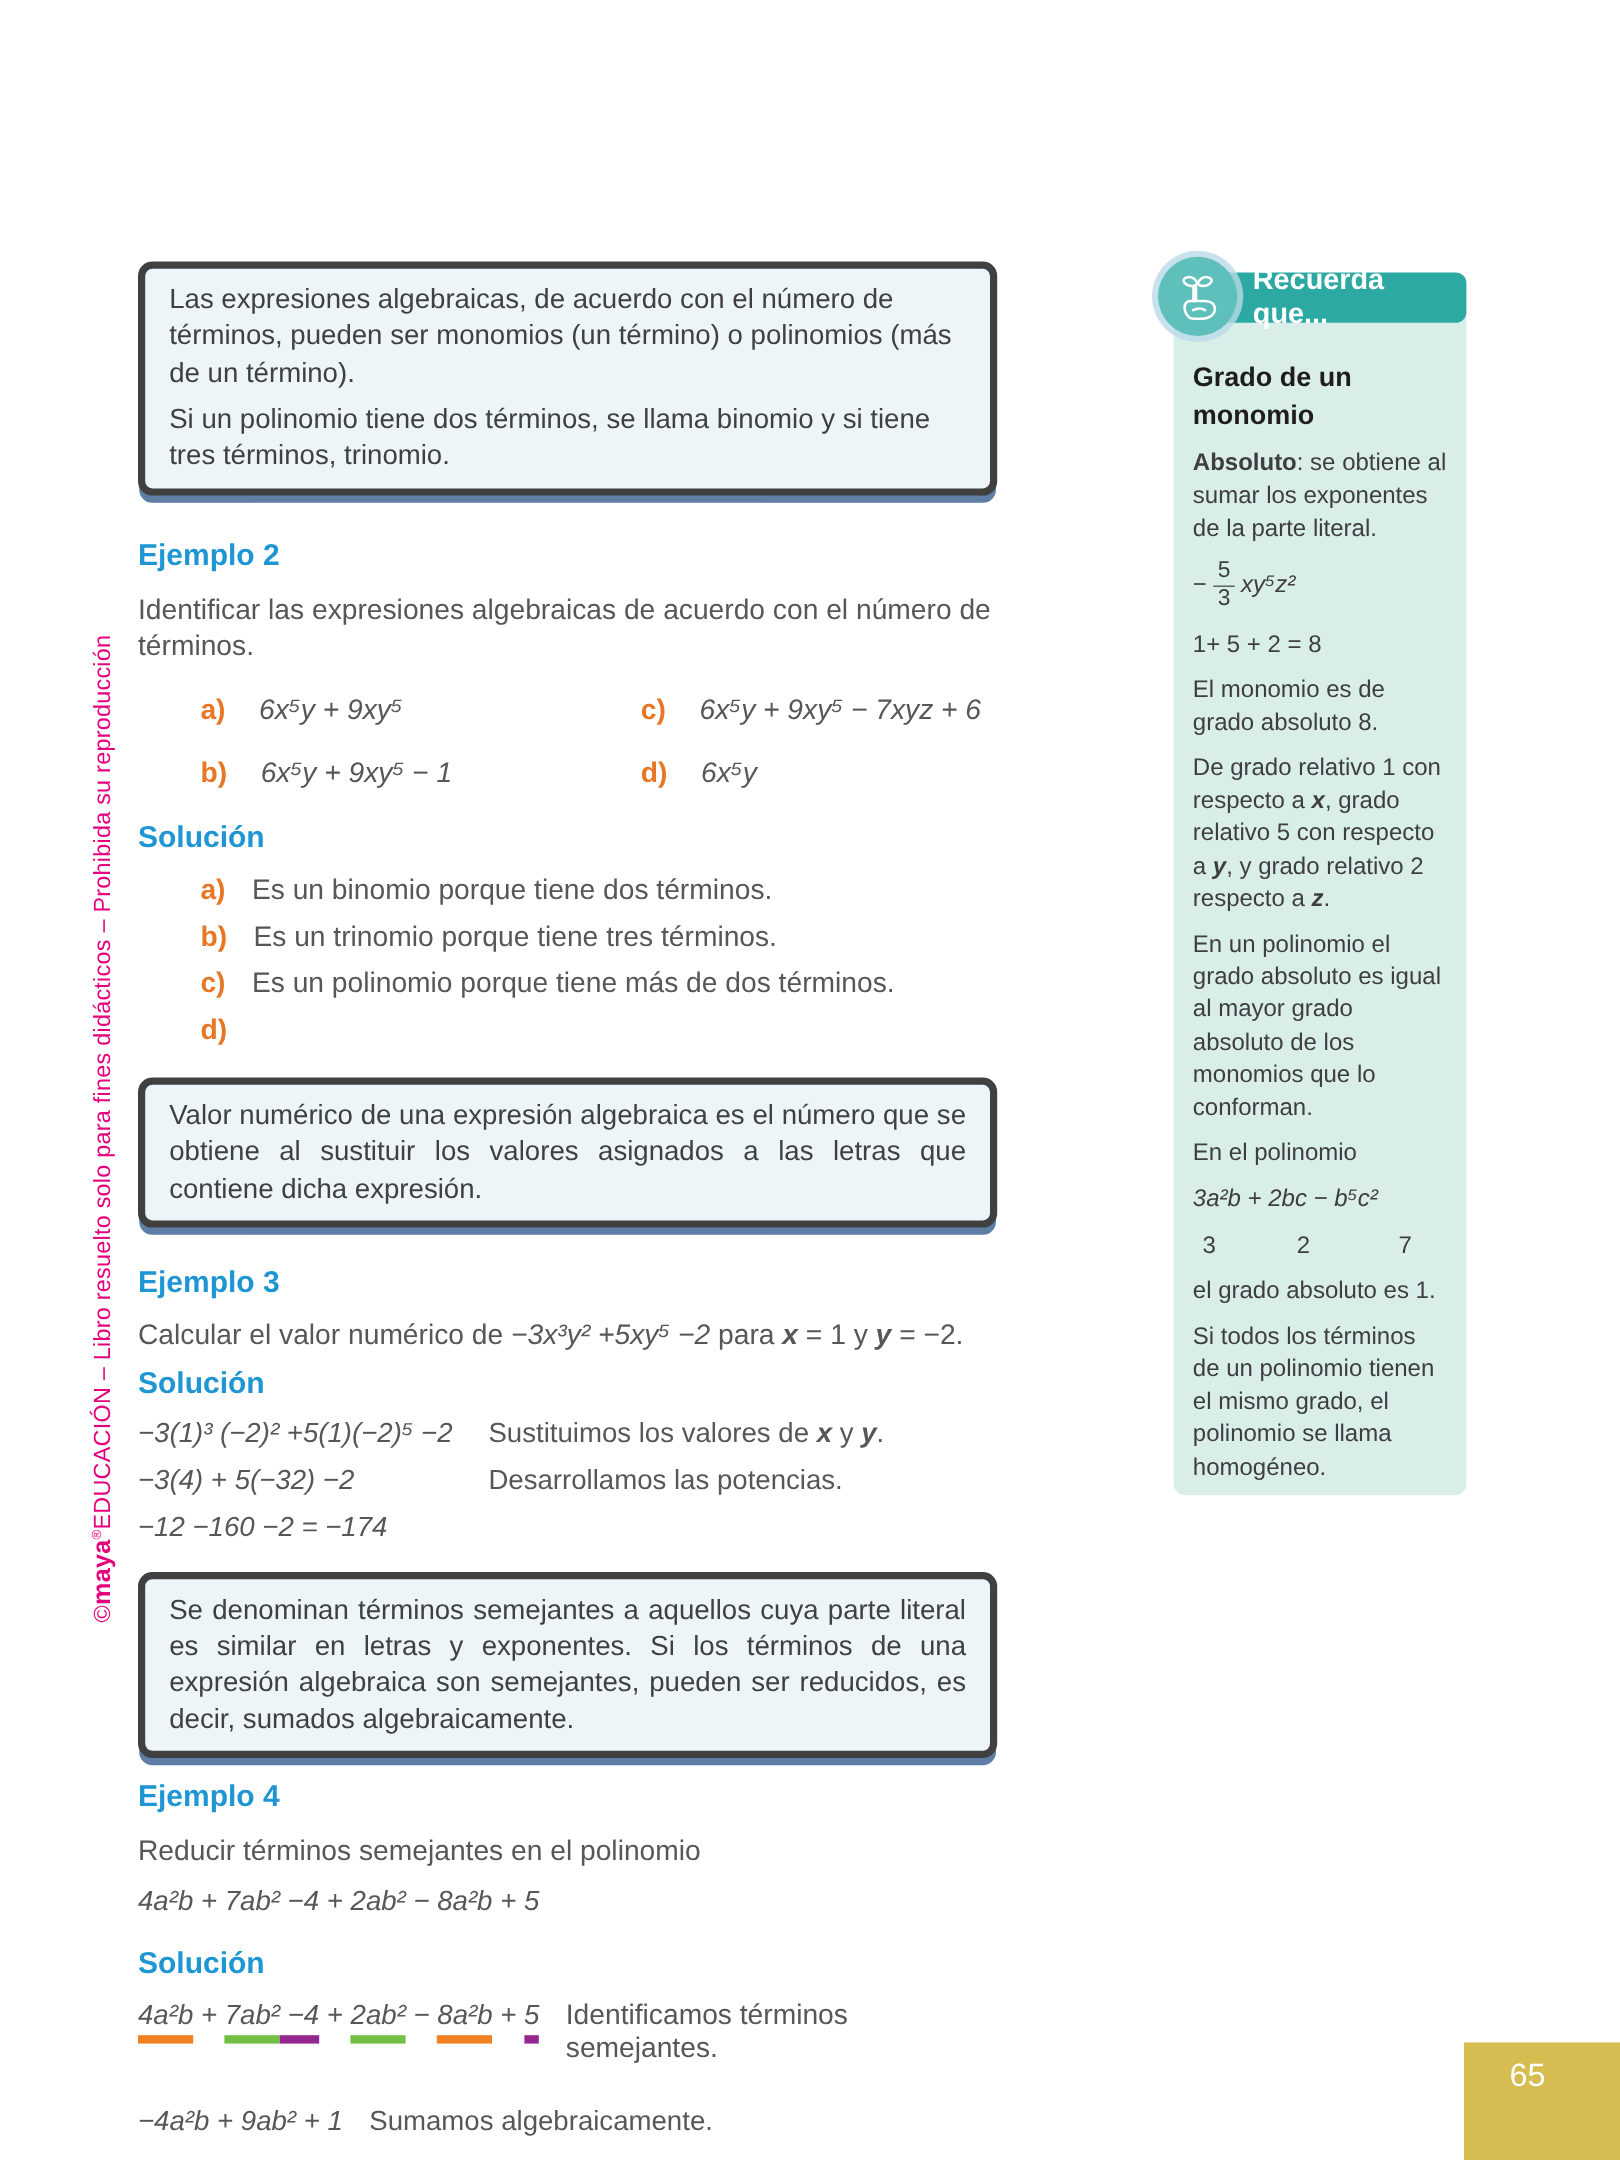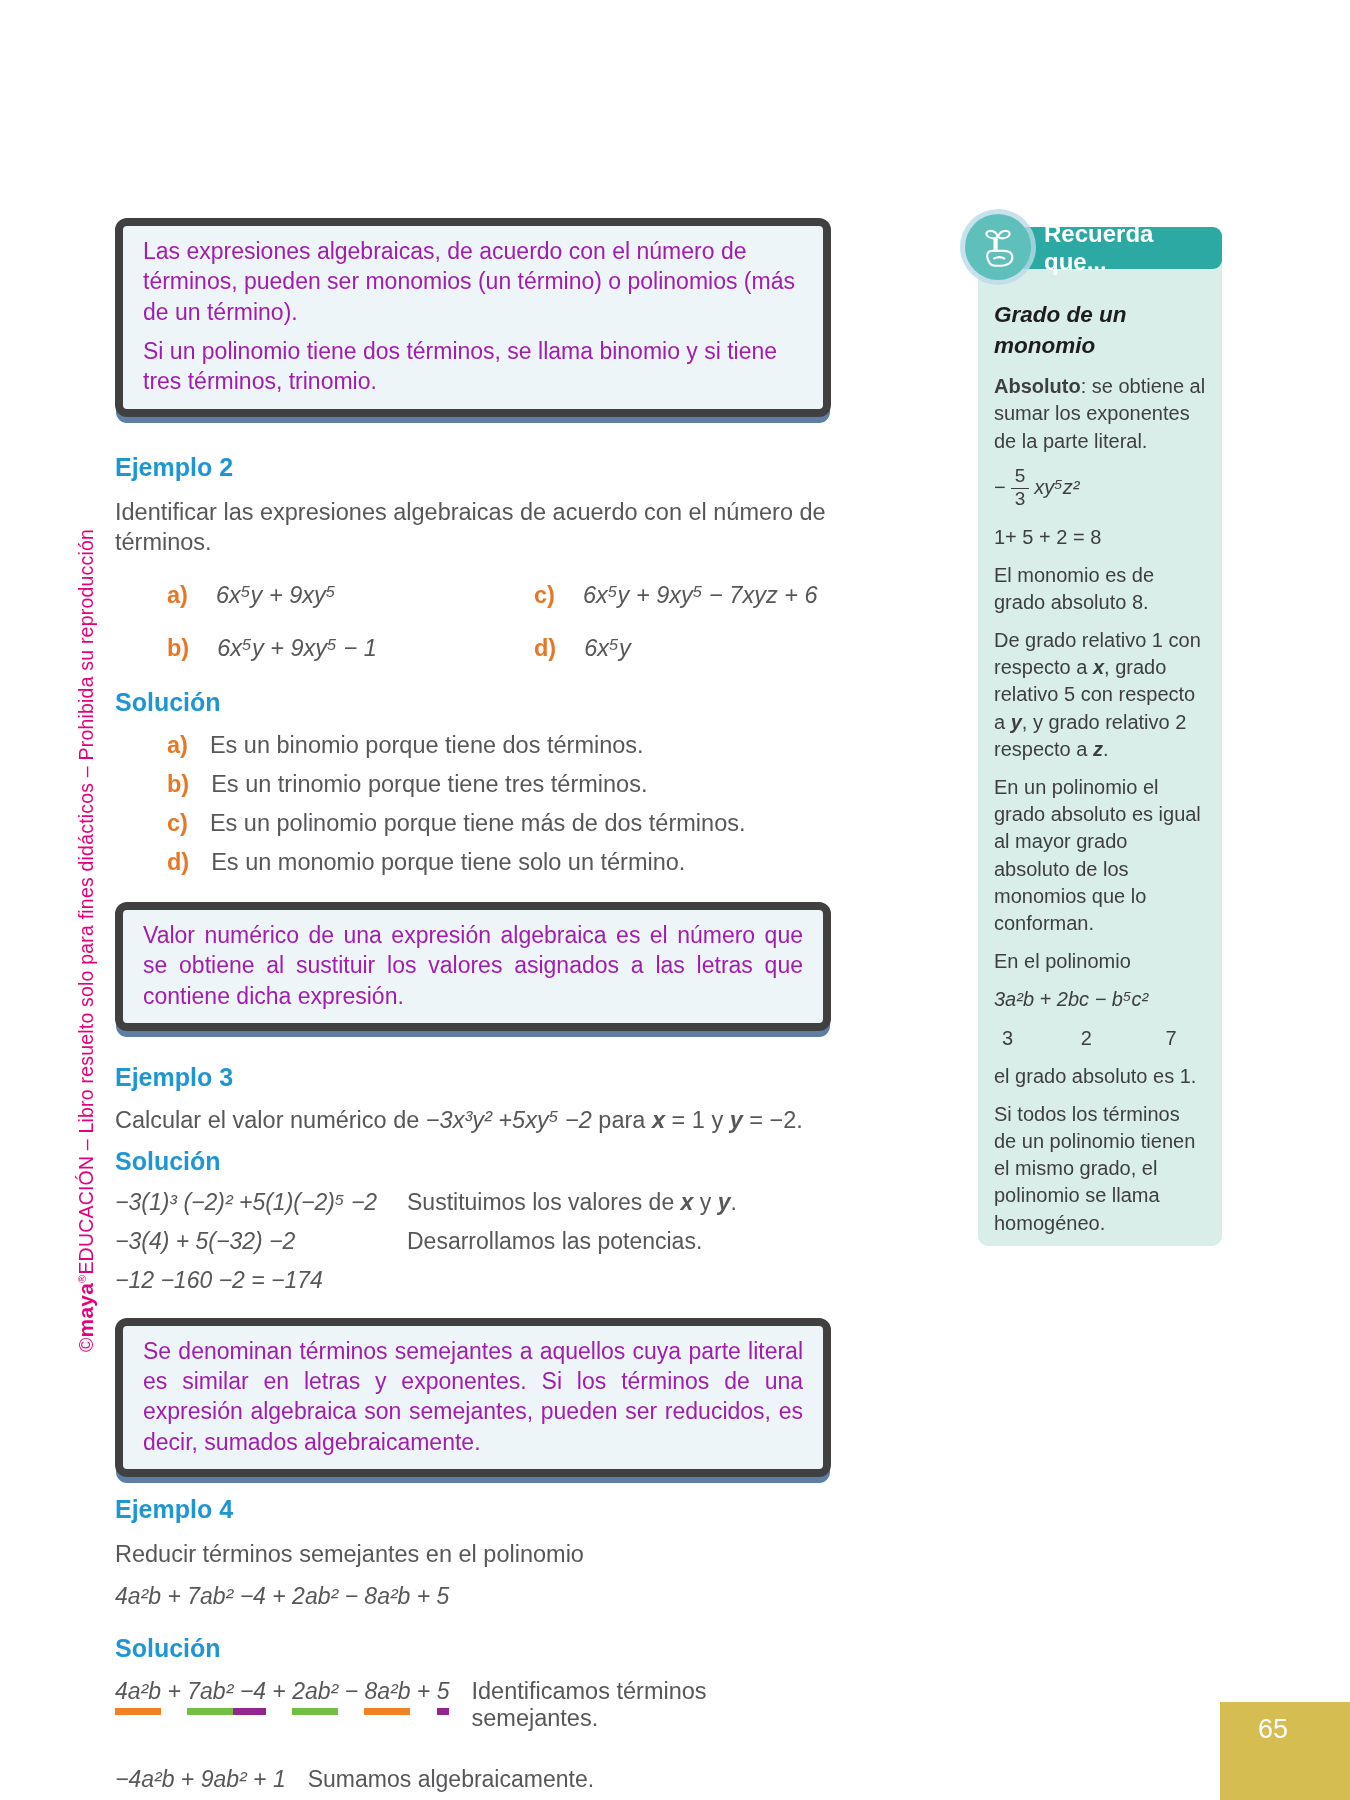--- a/index.html
+++ b/index.html
@@ -19,22 +19,22 @@
     transform:rotate(-90deg);white-space:nowrap;
     font-size:19.5px;color:#E5007E;letter-spacing:.2px;
   }
   .copyright .brand{font-weight:bold;font-size:21px;}
   .copyright sup{font-size:11px;}
 
   
   .main{position:absolute;left:115px;top:218px;width:716px;}
 
   .info-box{
-    background:#EDF5F8;border:8px solid #404040;border-radius:12px;
-    padding:10px 20px 12px 20px;color:#a21caf;font-size:23px;line-height:1.32;
+    background:#EDF5F8;border:6px solid #404040;border-radius:12px;
+    padding:10px 20px 12px 20px;color:#404040;font-size:23px;line-height:1.32;
     box-shadow:0 7px 0 -1px #5E7EA5;
   }
   .info-box p + p{margin-top:9px;}
   .box-justify p{text-align:justify;}
 
   .h-blue{color:#1E96D4;font-size:25px;font-weight:600;margin:0;}
   .h-ej2{margin-top:36px;}
   .h-sol{margin-top:26px;}
   .intro{font-size:23.5px;margin-top:15px;line-height:1.3;}
 
@@ -79,21 +79,21 @@
     position:absolute;left:1000px;top:227px;width:222px;height:42px;
     background:#2CA9A2;border-radius:9px;color:#ffffff;font-weight:bold;
     font-size:24px;display:flex;align-items:center;padding-left:44px;
     box-sizing:border-box;z-index:1;
   }
   .sb-icon{
     position:absolute;left:965px;top:214px;width:66px;height:66px;border-radius:50%;
     background:#5FBFBA;box-shadow:0 0 0 5px rgba(186,219,233,0.8);
     display:flex;align-items:center;justify-content:center;z-index:2;
   }
-  .sb-heading{font-weight:bold;color:#1E1C1D;font-size:22.5px;margin:0 0 12px 0;font-style:italic;}
+  .sb-heading{font-weight:bold;color:#1E1C1D;font-size:22.5px;margin:0 0 12px 0;}
   .sb-panel p{margin:0 0 11px 0;}
   .sb-frac-row{display:flex;align-items:center;gap:5px;margin:4px 0 14px 0;}
   .frac{display:inline-flex;flex-direction:column;text-align:center;font-size:19px;line-height:1.1;}
   .frac .num{border-bottom:1.6px solid #3E3E40;padding:0 4px 1px;}
   .sb-math{font-style:italic;}
   .sb-degrees{margin:0 0 11px 0;}
   .sb-degrees span{display:inline-block;}
   .sb-deg-1{margin-left:8px;}
   .sb-deg-2{margin-left:62px;}
   .sb-deg-3{margin-left:68px;}
@@ -149,21 +149,20 @@
     <div class="answer">
       <span class="item-letter">b)</span>
       <span>Es un trinomio porque tiene tres términos.</span>
     </div>
     <div class="answer">
       <span class="item-letter">c)</span>
       <span>Es un polinomio porque tiene más de dos términos.</span>
     </div>
     <div class="answer">
       <span class="item-letter">d)</span>
-      <span>Es un monomio porque tiene solo un término.</span>
     </div>
   </div>
 
   <div class="info-box box2 box-justify">
     <p>Valor numérico de una expresión algebraica es el número que se obtiene al sustituir los valores asignados a las letras que contiene dicha expresión.</p>
   </div>
 
   <h2 class="h-blue h-ej3">Ejemplo 3</h2>
   <p class="intro e3-intro">
     <span>Calcular el valor numérico de </span><span class="math">−3x³y² +5xy⁵ −2</span><span> para </span><span class="math bold">x</span><span> = 1 y </span><span class="math bold">y</span><span> = −2.</span>

